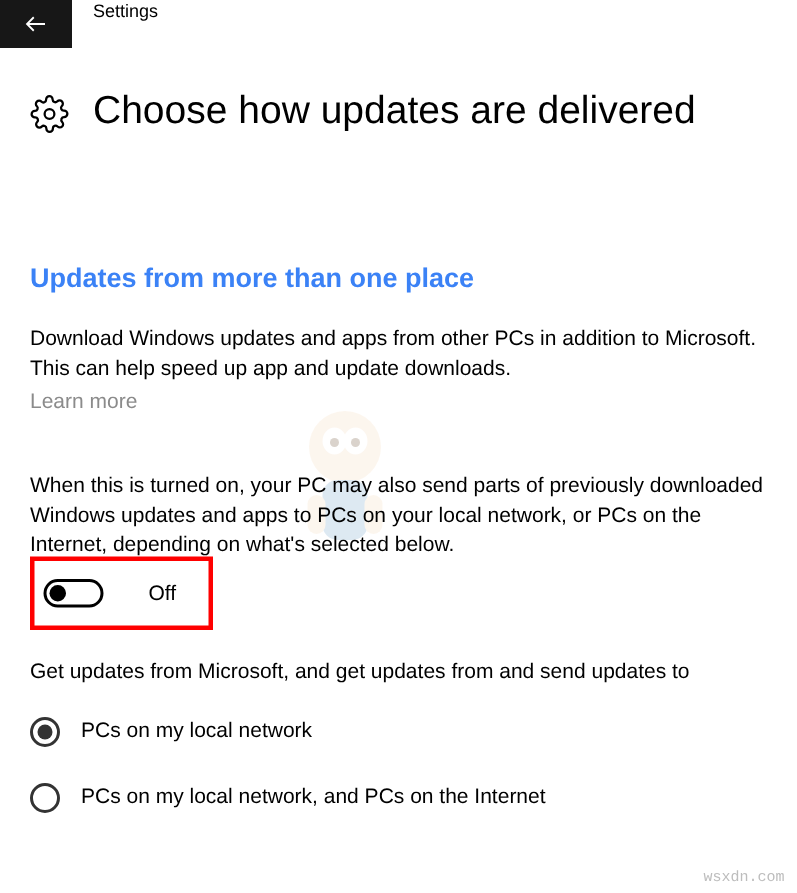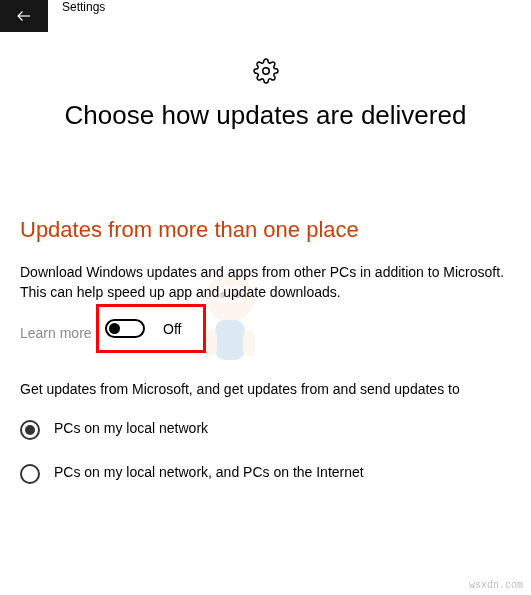--- a/index.html
+++ b/index.html
@@ -31,38 +31,37 @@
     .titlebar-label {
       margin-left: 14px;
       font-size: 12px;
       color: #000000;
     }
     .content {
       padding: 26px 20px 20px 20px;
     }
     .heading-row {
       display: flex;
-      align-items: center;
+      align-items: flex-end;
       gap: 16px;
       margin-bottom: 86px;
-      flex-direction: column;
     }
     .gear {
       flex-shrink: 0;
     }
     .page-heading {
       font-size: 26px;
       font-weight: 400;
       color: #000000;
     }
     .section-heading {
-      font-size: 22px;
-      font-weight: 400;
+      font-size: 18px;
+      font-weight: 700;
       margin-bottom: 20px;
-      color: #c2410c;
+      color: #3b82f6;
     }
     .body-text {
       font-size: 14px;
       line-height: 1.4;
       color: #000000;
       margin-bottom: 4px;
     }
     .learn-more {
       font-size: 14px;
       color: #8b8b8b;
@@ -95,20 +94,21 @@
       height: 11px;
       border-radius: 50%;
       background: #000000;
       position: absolute;
       left: 2px;
       top: 2px;
     }
     .toggle-label {
       font-size: 14px;
       color: #000000;
+      margin-left: 12px;
     }
     .sub-desc {
       font-size: 14px;
       line-height: 1.4;
       color: #000000;
       margin-bottom: 20px;
     }
     .radio-row {
       display: flex;
       gap: 14px;
@@ -186,20 +186,21 @@
       <path d="M19.4 15a1.65 1.65 0 0 0 .33 1.82l.06.06a2 2 0 1 1-2.83 2.83l-.06-.06a1.65 1.65 0 0 0-1.82-.33 1.65 1.65 0 0 0-1 1.51V21a2 2 0 1 1-4 0v-.09a1.65 1.65 0 0 0-1-1.51 1.65 1.65 0 0 0-1.82.33l-.06.06a2 2 0 1 1-2.83-2.83l.06-.06a1.65 1.65 0 0 0 .33-1.82 1.65 1.65 0 0 0-1.51-1H3a2 2 0 1 1 0-4h.09a1.65 1.65 0 0 0 1.51-1 1.65 1.65 0 0 0-.33-1.82l-.06-.06a2 2 0 1 1 2.83-2.83l.06.06a1.65 1.65 0 0 0 1.82.33h0a1.65 1.65 0 0 0 1-1.51V3a2 2 0 1 1 4 0v.09a1.65 1.65 0 0 0 1 1.51h0a1.65 1.65 0 0 0 1.82-.33l.06-.06a2 2 0 1 1 2.83 2.83l-.06.06a1.65 1.65 0 0 0-.33 1.82v0a1.65 1.65 0 0 0 1.51 1H21a2 2 0 1 1 0 4h-.09a1.65 1.65 0 0 0-1.51 1z"></path>
     </svg>
     <h1 class="page-heading">Choose how updates are delivered</h1>
   </div>
 
   <h2 class="section-heading">Updates from more than one place</h2>
 
   <p class="body-text">Download Windows updates and apps from other PCs in addition to Microsoft. This can help speed up app and update downloads.</p>
   <a class="learn-more">Learn more</a>
 
+  <p class="body-text block2">When this is turned on, your PC may also send parts of previously downloaded Windows updates and apps to PCs on your local network, or PCs on the Internet, depending on what's selected below.</p>
 
   <div class="toggle-box">
     <div class="toggle">
       <div class="toggle-knob"></div>
     </div>
     <span class="toggle-label">Off</span>
   </div>
 
   <p class="sub-desc">Get updates from Microsoft, and get updates from and send updates to</p>
 

